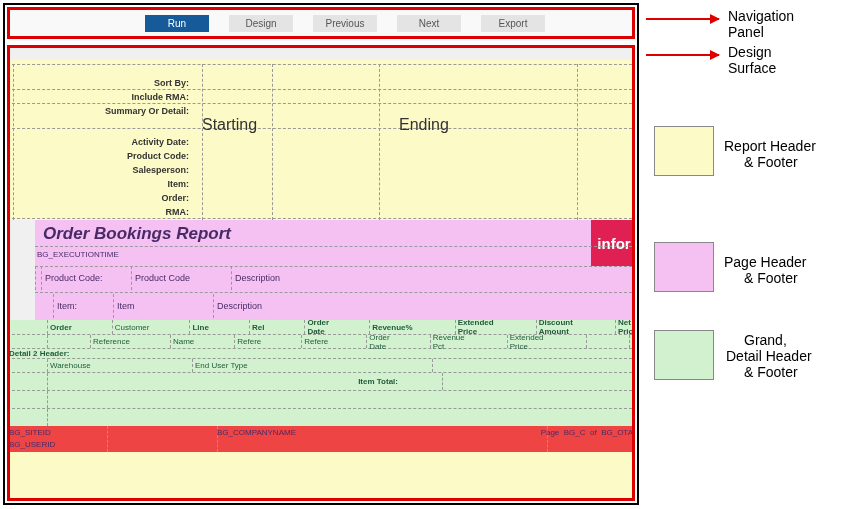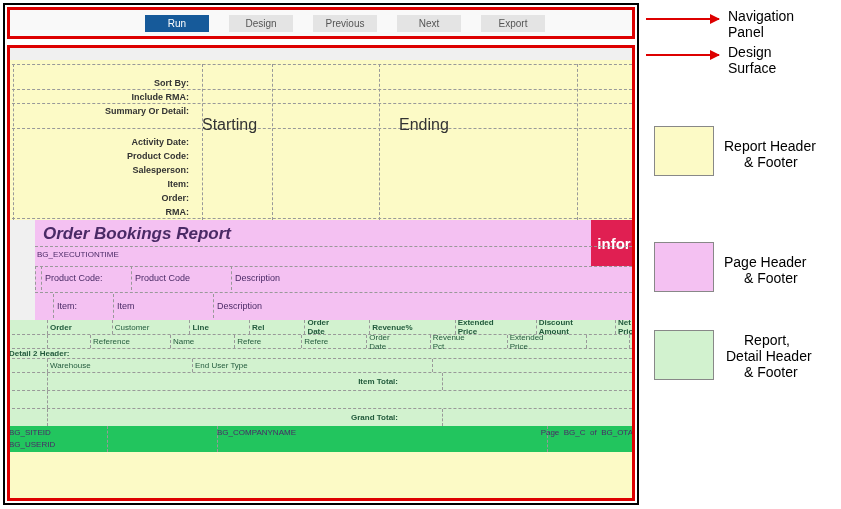--- a/index.html
+++ b/index.html
@@ -43,21 +43,21 @@
   .pg-hdr .c { font-size: 9px; color: #4a2a66; border-left: 1px dashed #999; height:100%; display:flex; align-items:center; padding-left: 3px; }
   .pg-hdr .dash-row-ph { position:absolute; left:0; right:0; border-top: 1px dashed #999; }
   
   
   .detail { background: #d2f2cf; position: relative; font-size: 8px; color: #225a3c; }
   .detail .drow { display:flex; height: 14px; align-items:center; }
   .detail .dc { height:100%; border-left:1px dashed #999; display:flex; align-items:center; padding-left:2px;margin-left:40px; }
   .detail .sep { border-top: 1px dashed #999; }
   
   
-  .pg-ftr { background: #22c55e; position: relative; height: 26px; font-size:8px; color:#4a2a66; }
+  .pg-ftr { background: #ef4444; position: relative; height: 26px; font-size:8px; color:#4a2a66; }
   .pg-ftr .siteid { position:absolute; left:2px; top:2px; }
   .pg-ftr .userid { position:absolute; left:2px; top:14px; }
   .pg-ftr .company{ position:absolute; left:210px; top:2px; }
   .pg-ftr .pager  { position:absolute; right:4px; top:2px; }
   .pg-ftr .dash-col { position: absolute; top: 0; bottom: 0; border-left: 1px dashed #999; }
   
   
   .rpt-ftr { background: #fcfac6; height: 68px; }
   
   
@@ -165,21 +165,20 @@
           <div class="dc" style="flex:1"></div>
         </div>
         <div class="drow sep" style="height:18px">
           <div class="dc" style="width:355px; justify-content:flex-end; font-weight:bold; padding-right:4px">Item Total:</div>
           <div class="dc" style="flex:1"></div>
         </div>
         <div class="drow sep" style="height:18px">
           <div class="dc" style="flex:1"></div>
         </div>
         <div class="drow sep" style="height:18px">
-          <div class="dc" style="width:355px; justify-content:flex-end; font-weight:bold; padding-right:4px">Grand Total:</div>
           <div class="dc" style="flex:1"></div>
         </div>
       </div>
 
       <div class="pg-ftr">
         <div class="dash-col" style="left:100px"></div>
         <div class="dash-col" style="left:210px"></div>
         <div class="dash-col" style="left:540px"></div>
         <span class="siteid">BG_SITEID</span>
         <span class="userid">BG_USERID</span>
@@ -209,16 +208,16 @@
 
   <div class="swatch yellow" style="left:10px; top:126px;"></div>
   <div class="callout-txt" style="left:80px; top:138px">Report Header</div>
   <div class="callout-txt" style="left:100px; top:154px">&amp; Footer</div>
 
   <div class="swatch pink" style="left:10px; top:242px;"></div>
   <div class="callout-txt" style="left:80px; top:254px">Page Header</div>
   <div class="callout-txt" style="left:100px; top:270px">&amp; Footer</div>
 
   <div class="swatch green" style="left:10px; top:330px;"></div>
-  <div class="callout-txt" style="left:100px; top:332px">Report,</div>
+  <div class="callout-txt" style="left:100px; top:332px">Grand,</div>
   <div class="callout-txt" style="left:82px; top:348px">Detail Header</div>
   <div class="callout-txt" style="left:100px; top:364px">&amp; Footer</div>
 </div>
 
 </body></html>

